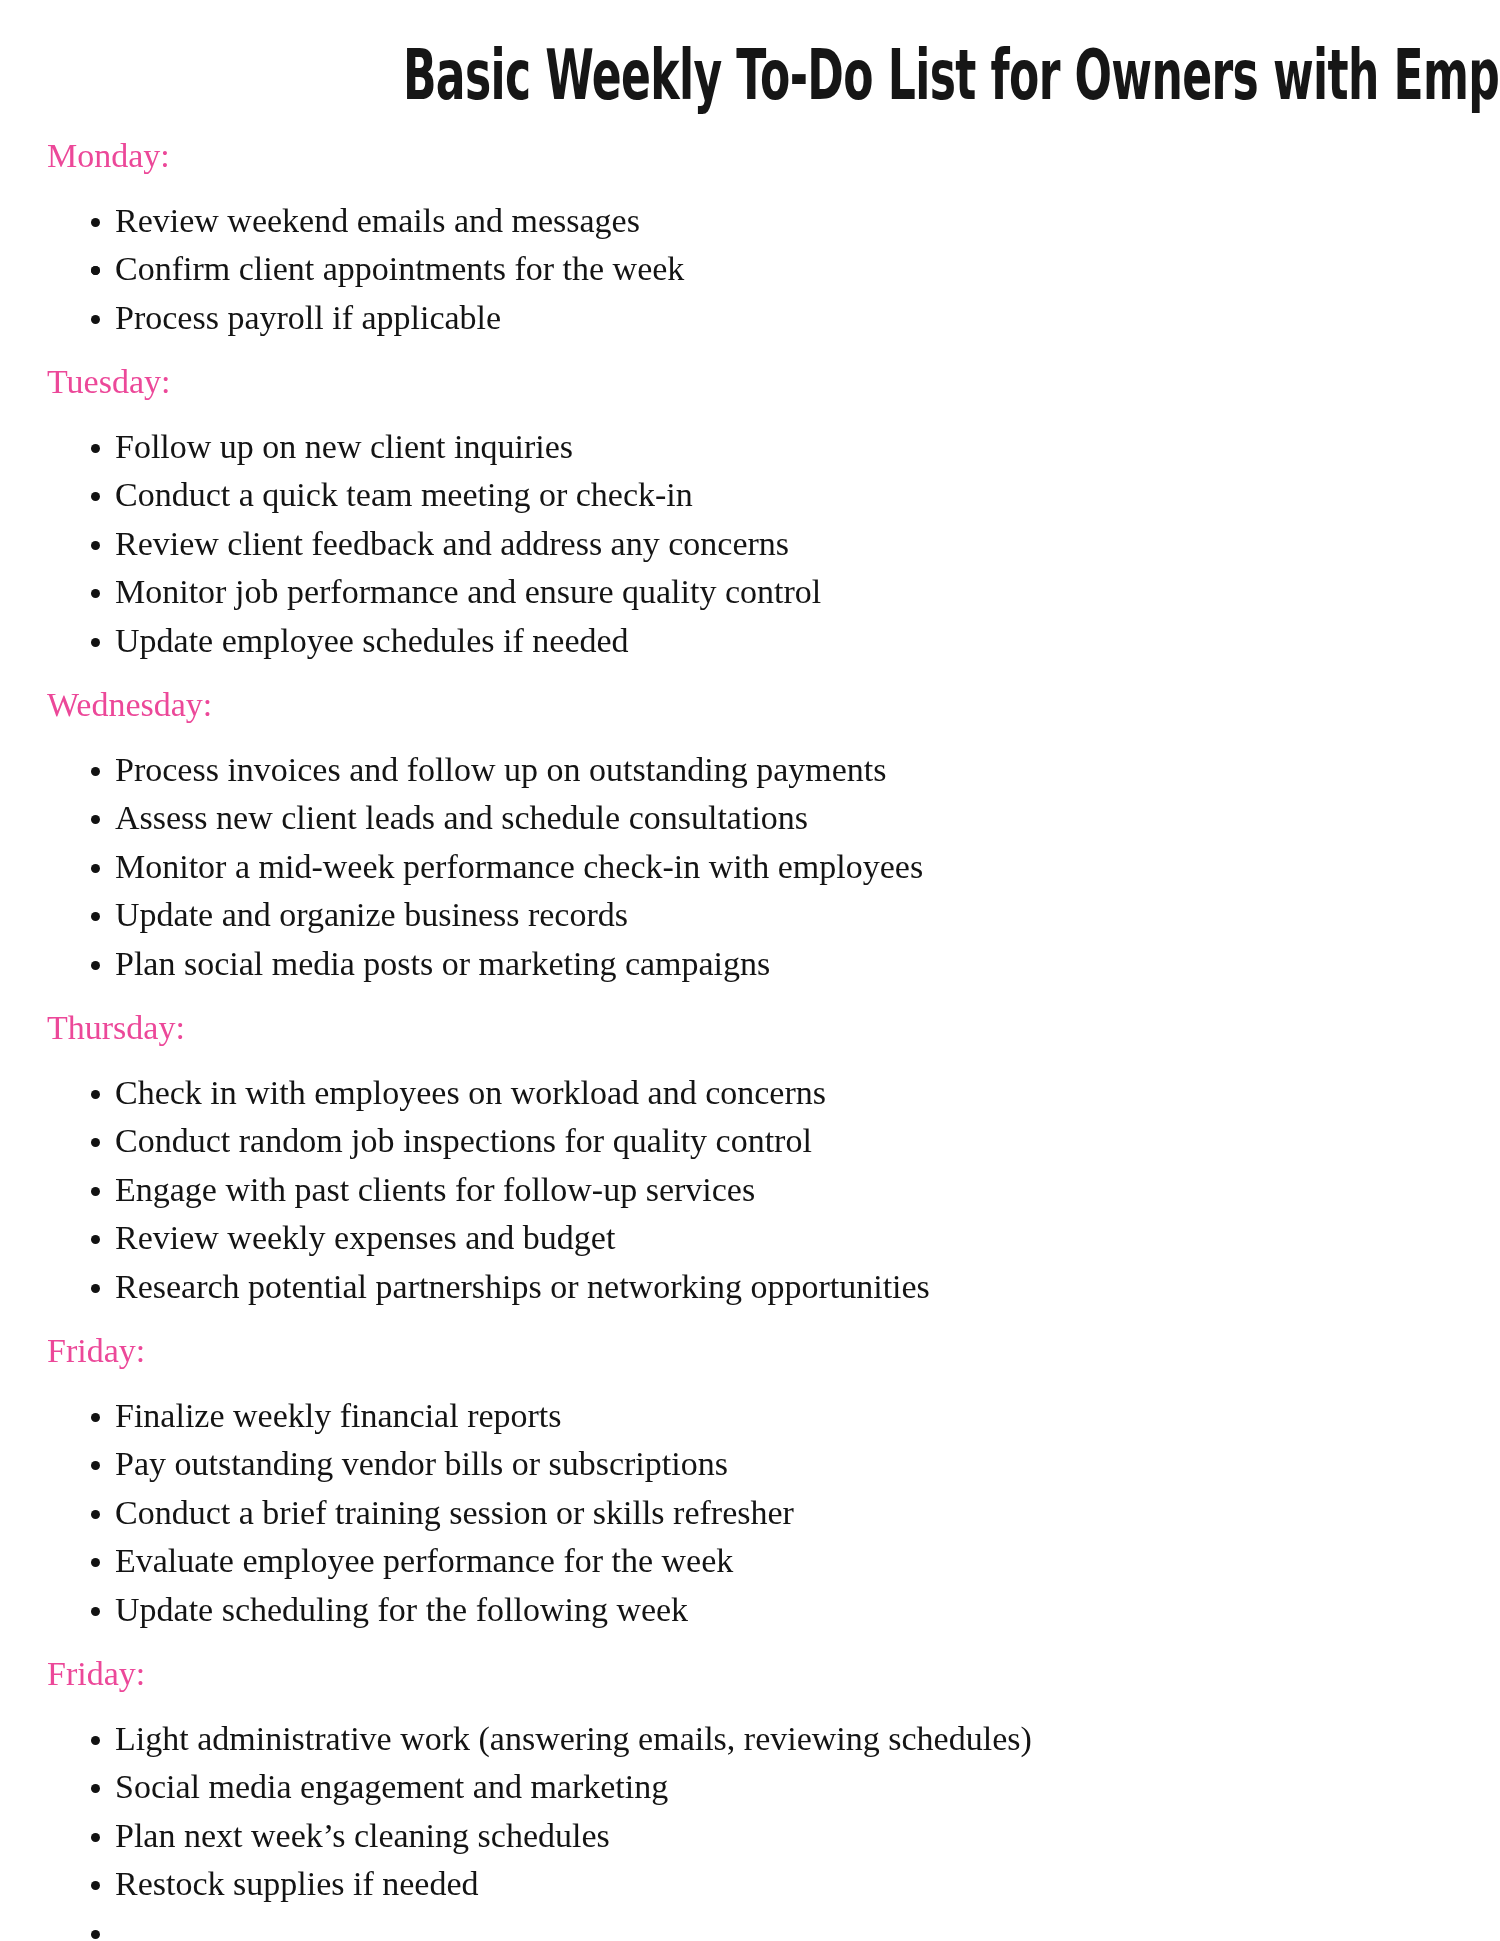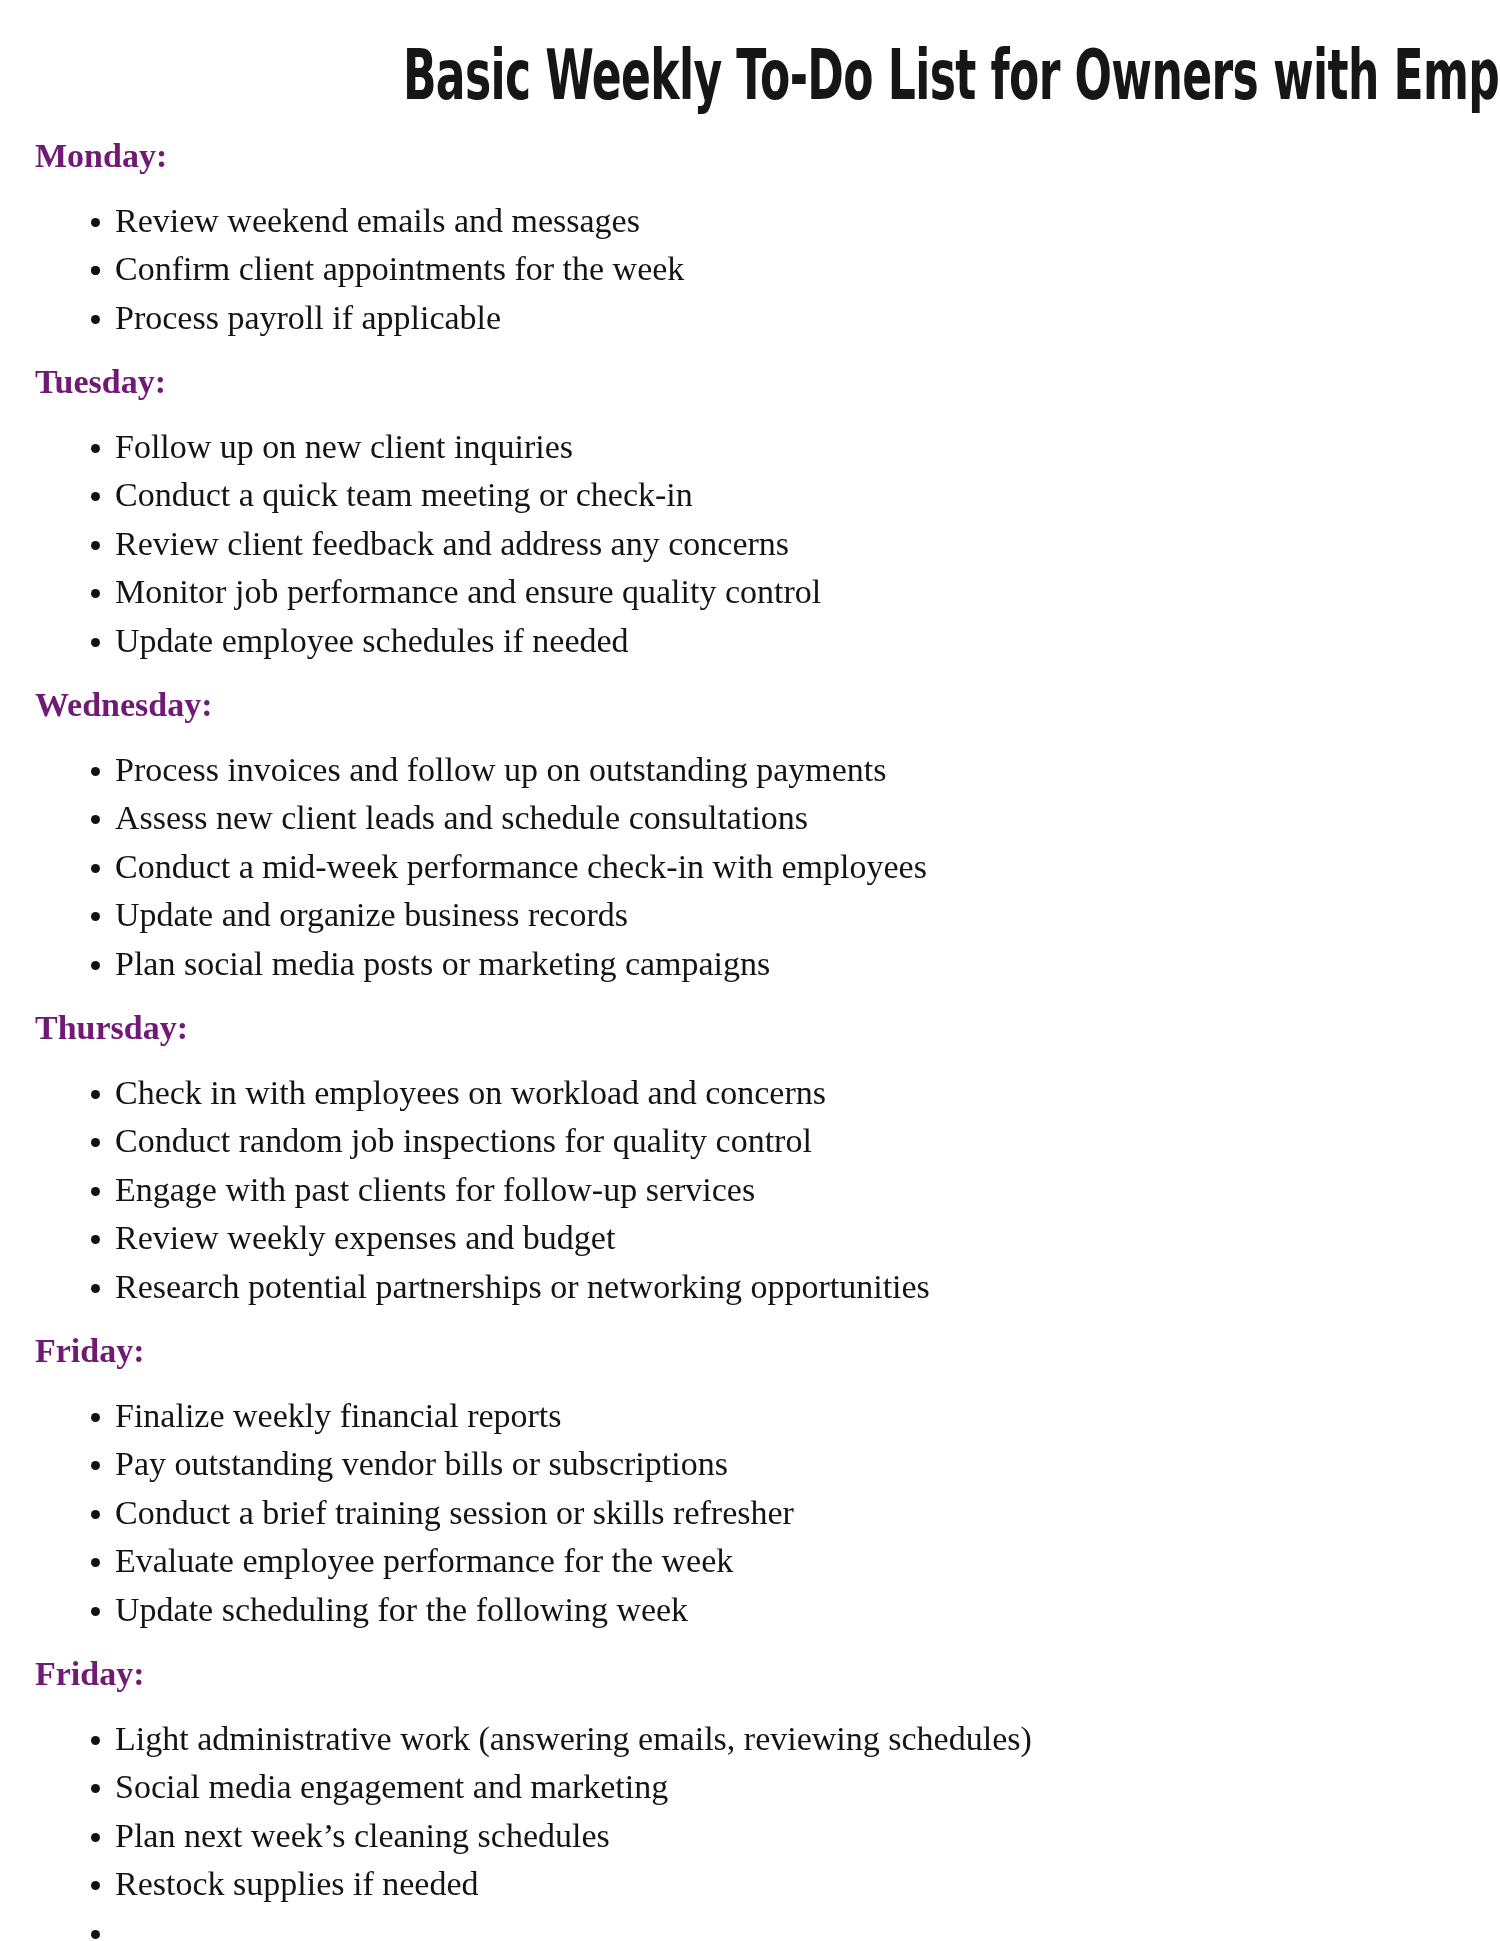--- a/index.html
+++ b/index.html
@@ -28,22 +28,23 @@
   }
   h1.doc-title .condense {
     display: inline-block;
     transform: scaleX(0.63);
     transform-origin: 50% 50%;
     letter-spacing: -1px;
   }
   .todo-list { font-size: 34px; line-height: 48.5px; }
   .day-section { margin: 0; }
   .day-heading {
-    font-weight: 700;
-    color: #701a75;
+    font-weight: 400;
+    color: #ec4899;
+    margin-left: 12px;
   }
   ul.items {
     margin: 16px;
     padding: 0;
     list-style: none;
   }
   ul.items li {
     position: relative;
     padding-left: 64px;
     color: #141414;
@@ -86,21 +87,21 @@
         <li><span class="bullet-dot"></span><span>Monitor job performance and ensure quality control</span></li>
         <li><span class="bullet-dot"></span><span>Update employee schedules if needed</span></li>
       </ul>
     </section>
 
     <section class="day-section">
       <div class="day-heading">Wednesday:</div>
       <ul class="items">
         <li><span class="bullet-dot"></span><span>Process invoices and follow up on outstanding payments</span></li>
         <li><span class="bullet-dot"></span><span>Assess new client leads and schedule consultations</span></li>
-        <li><span class="bullet-dot"></span><span>Conduct a mid-week performance check-in with employees</span></li>
+        <li><span class="bullet-dot"></span><span>Monitor a mid-week performance check-in with employees</span></li>
         <li><span class="bullet-dot"></span><span>Update and organize business records</span></li>
         <li><span class="bullet-dot"></span><span>Plan social media posts or marketing campaigns</span></li>
       </ul>
     </section>
 
     <section class="day-section">
       <div class="day-heading">Thursday:</div>
       <ul class="items">
         <li><span class="bullet-dot"></span><span>Check in with employees on workload and concerns</span></li>
         <li><span class="bullet-dot"></span><span>Conduct random job inspections for quality control</span></li>

